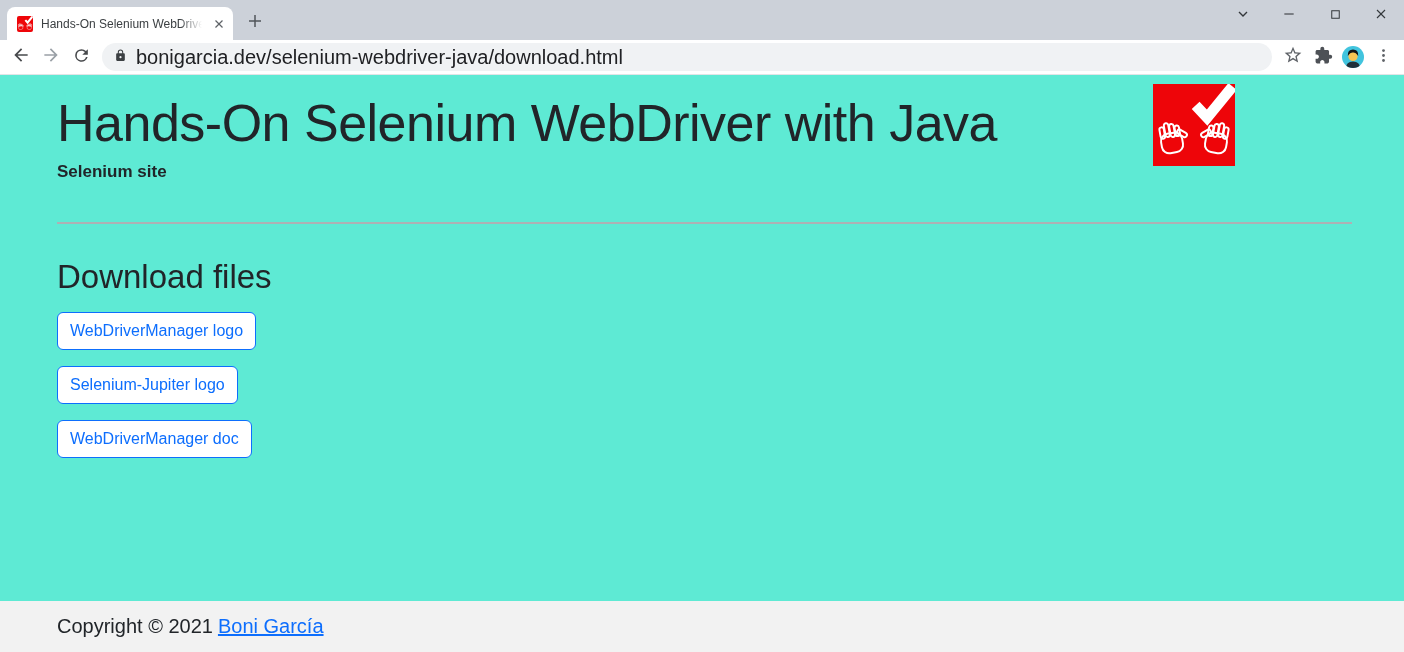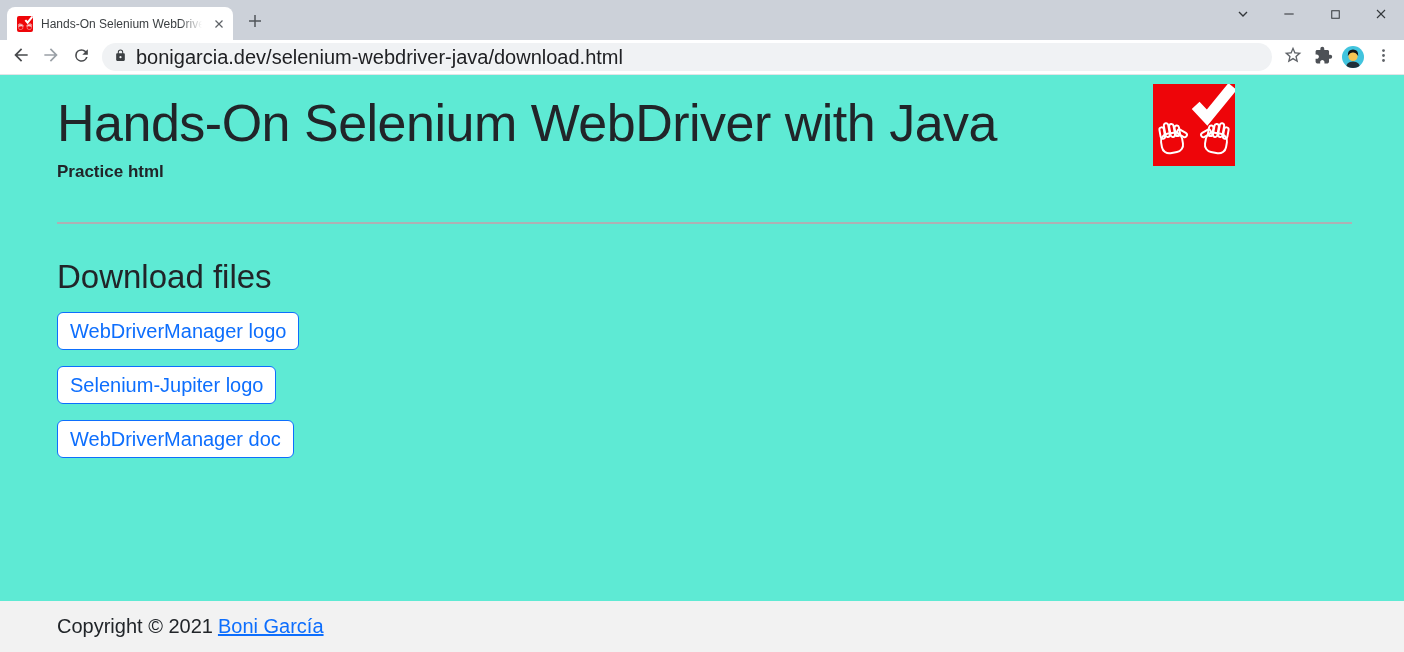--- a/index.html
+++ b/index.html
@@ -42,21 +42,21 @@
   
   .page { height: 577px; display: flex; flex-direction: column; background: #5eead4; }
   .content { flex: 1; padding: 16px 52px 0 57px; position: relative; }
   .page-title { margin: 0 0 6px; font-size: 52px; font-weight: 300; color: #212529; line-height: 65px; letter-spacing: -0.5px; }
   .subtitle { font-size: 17px; font-weight: 700; color: #212529; line-height: 20px; margin: 0 0 40px; }
   .site-logo { position: absolute; top: 9px; right: 169px; width: 82px; height: 82px; }
   hr.divider { border: none; border-top: 2px solid #aeb1b4; margin: 0 0 30px; }
   .section-title { margin: 0 0 13px; font-size: 33px; font-weight: 400; color: #212529; line-height: 45px; }
   .btn-row { margin-bottom: 16px; }
   .btn-outline {
-    font-family: inherit; font-size: 20px; line-height: 24px; padding: 6px 12px;
+    font-family: inherit; font-size: 16px; line-height: 24px; padding: 6px 12px;
     color: #0d6efd; background: #fff; border: 1px solid #0d6efd; border-radius: 6px; cursor: pointer;
   }
   .footer { height: 51px; background: #f2f2f2; display: flex; align-items: center; padding: 0 57px; font-size: 20px; color: #212529; flex: none; }
   .footer a { color: #0d6efd; margin-left: 5px; text-decoration: underline; cursor: pointer; }
   .hidden-defs { position: absolute; width: 0; height: 0; overflow: hidden; }
 </style>
 </head>
 <body>
 
 <svg class="hidden-defs" aria-hidden="true">
@@ -200,21 +200,21 @@
             <circle cx="12" cy="12" r="2"></circle>
             <circle cx="12" cy="19" r="2"></circle>
           </svg>
       </span>
     </div>
   </div>
 
   <div class="page">
     <div class="content">
       <h1 class="page-title">Hands-On Selenium WebDriver with Java</h1>
-      <div class="subtitle">Practice html</div>
+      <div class="subtitle">Selenium site</div>
       <svg class="site-logo" viewBox="0 0 100 100">
           <use href="#logo-art"></use>
         </svg>
       <hr class="divider">
       <h2 class="section-title">Download files</h2>
       <div class="btn-row">
         <button class="btn-outline">WebDriverManager logo</button>
       </div>
       <div class="btn-row">
         <button class="btn-outline">Selenium-Jupiter logo</button>

